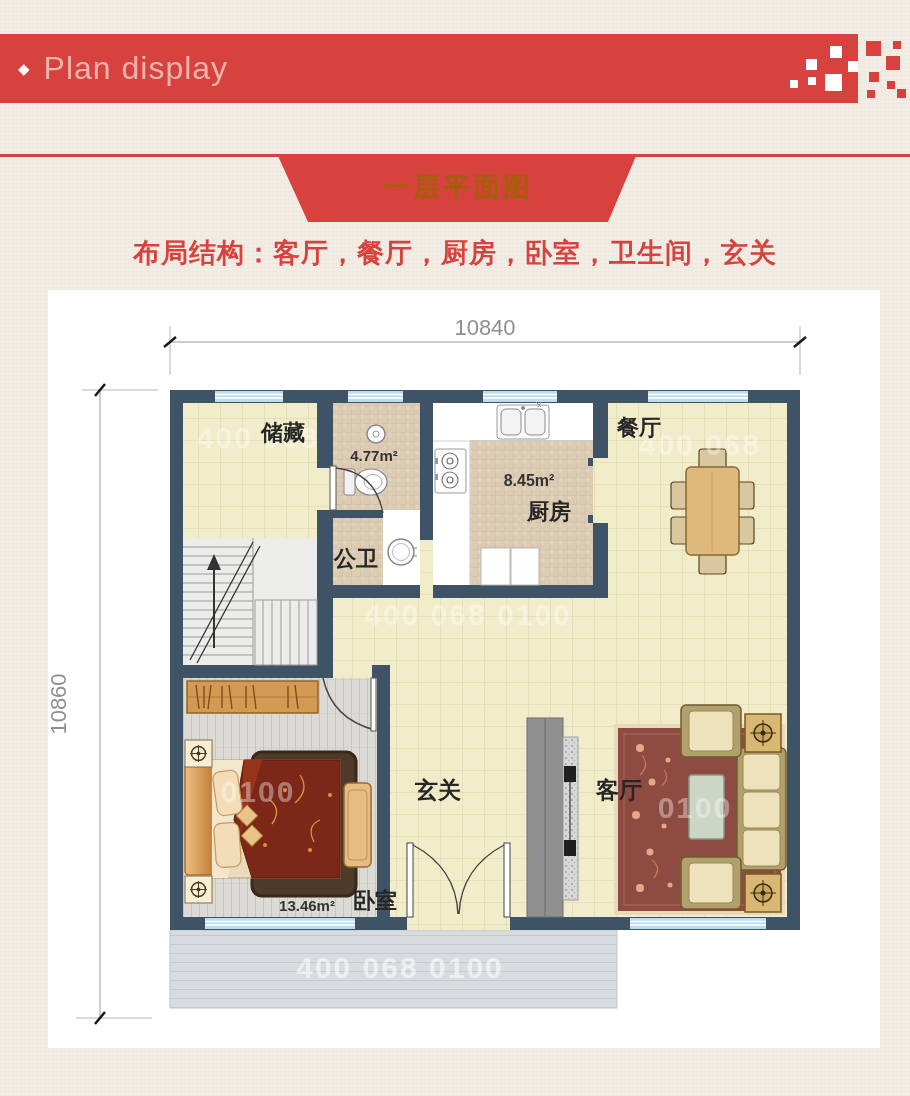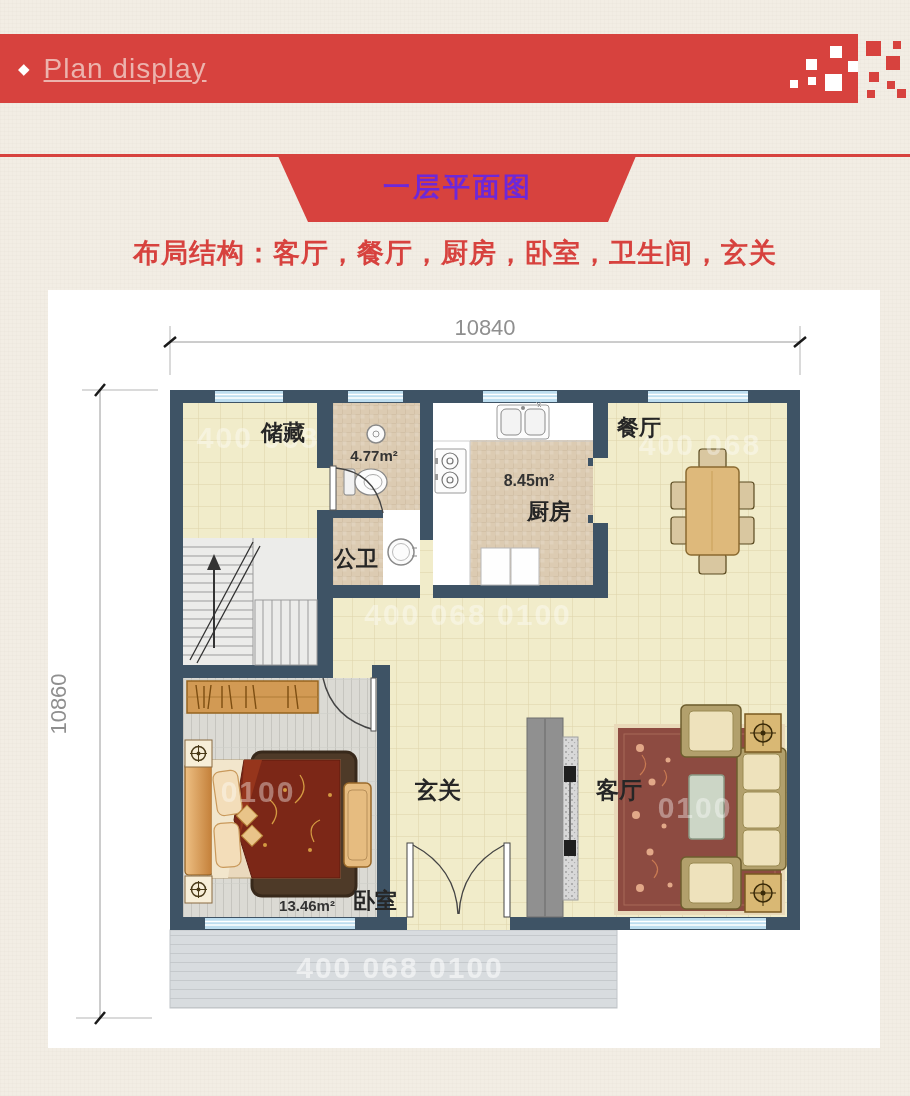--- a/index.html
+++ b/index.html
@@ -8,30 +8,30 @@
     background:#f2ede4;
     background-image:repeating-linear-gradient(0deg, rgba(120,100,80,.025) 0 1px, transparent 1px 4px),
                      repeating-linear-gradient(90deg, rgba(120,100,80,.02) 0 1px, transparent 1px 4px);
     font-family:"Liberation Sans","DejaVu Sans",sans-serif;
   }
   .abs{position:absolute;}
   
   .header-bar{left:0;top:34px;width:858px;height:69px;background:#d7423e;display:flex;align-items:center;}
   .header-title{color:#fff;font-size:40px;font-weight:700;margin-left:45px;letter-spacing:2px;}
   .header-diamond{color:#fff;font-size:15px;margin-left:18px;}
-  .header-sub{color:#ecb3ad;font-size:28px;margin-left:14px;letter-spacing:1px;text-decoration:underline;}
+  .header-sub{color:#ecb3ad;font-size:32px;margin-left:14px;letter-spacing:1px;}
   .px{position:absolute;}
   .px-w{background:#fff;}
   .px-r{background:#d7423e;}
   
   .thin-line{left:0;top:154px;width:910px;height:3px;background:#d7423e;}
   .ribbon{left:0;top:154px;width:910px;height:70px;background:#d7423e;
     clip-path:polygon(278px 2px,636px 2px,608px 68px,308px 68px);}
   .ribbon-label{left:308px;top:156px;width:300px;height:62px;display:flex;align-items:center;justify-content:center;
-    color:#6d28d9;font-size:27px;font-weight:600;letter-spacing:3px;}
+    color:#a16207;font-size:27px;font-weight:600;letter-spacing:3px;}
   .layout-text{left:0;top:235px;width:910px;text-align:center;color:#d7423e;font-size:27px;font-weight:700;letter-spacing:1px;}
   
   .plan-panel{left:48px;top:290px;width:684px;height:758px;background:#fff;}
   svg text{font-family:"Liberation Sans","DejaVu Sans",sans-serif;}
   .dim-text{fill:#8f8f8f;font-size:22px;}
   .room-label{fill:#262626;font-size:22px;font-weight:700;}
   .area-label{fill:#333;font-size:15px;font-weight:600;}
   .wm{fill:#ffffff;opacity:.38;font-size:30px;font-weight:700;letter-spacing:2px;}
 </style>
 </head>

